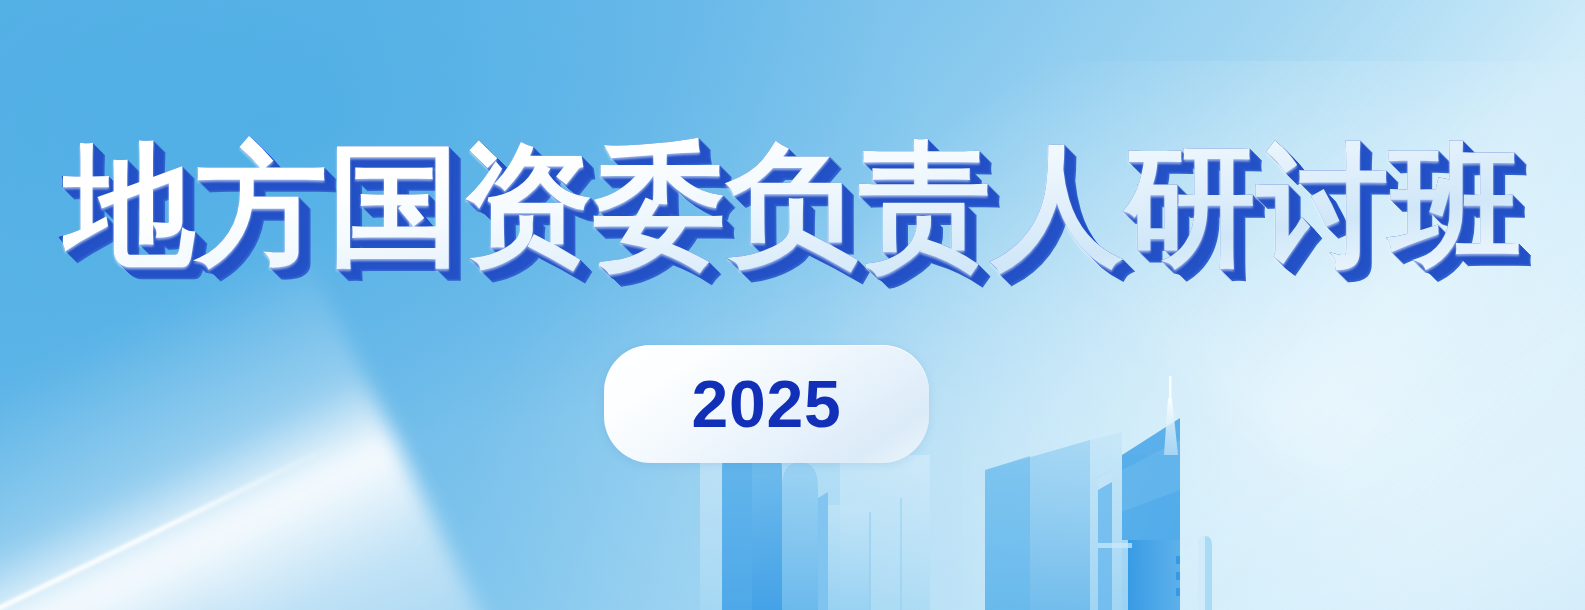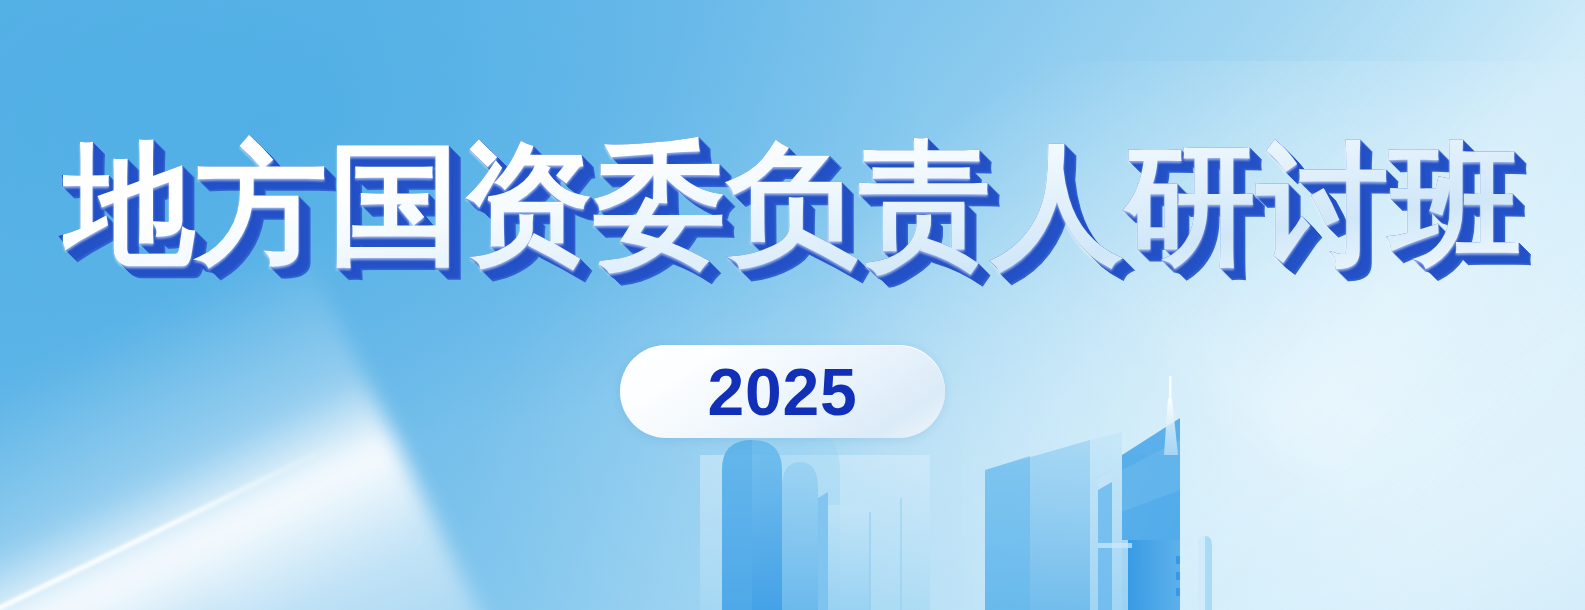--- a/index.html
+++ b/index.html
@@ -126,21 +126,21 @@
     text-align: center;
     pointer-events: none;
   }
   .title {
     display: inline-block;
     position: relative;
     font-size: 132px;
     line-height: 1.0;
     font-weight: 700;
     letter-spacing: 0.005em;
-    font-family: Liberation Serif, serif;
+    font-family: Liberation Sans, sans-serif;
     white-space: nowrap;
   }
   .title-shadow {
     position: absolute;
     left: 0; top: 0;
     color: #2150c6;
     text-shadow:
        1px 1px 0 #2150c6,  2px 2px 0 #2150c6,
        3px 3px 0 #224fc4,  4px 4px 0 #2350c5,
        5px 5px 0 #2350c5,  6px 6px 0 #2451c6,
@@ -163,24 +163,24 @@
     -webkit-background-clip: text;
     background-clip: text;
     color: transparent;
     -webkit-text-fill-color: transparent;
     filter: drop-shadow(0 2px 1px rgba(255,255,255,0.55));
   }
 
   
   .badge {
     position: absolute;
-    left: 620px;
+    left: 604px;
     top: 345px;
     width: 325px;
-    height: 93px;
+    height: 118px;
     border-radius: 47px;
     background: linear-gradient(146deg,
       #ffffff 0%,
       #fcfeff 22%,
       #f2f8fd 44%,
       #e6f1fb 66%,
       #dbebf8 84%,
       #eef6fc 100%);
     box-shadow:
       0 2px 10px rgba(40,110,170,0.13),

